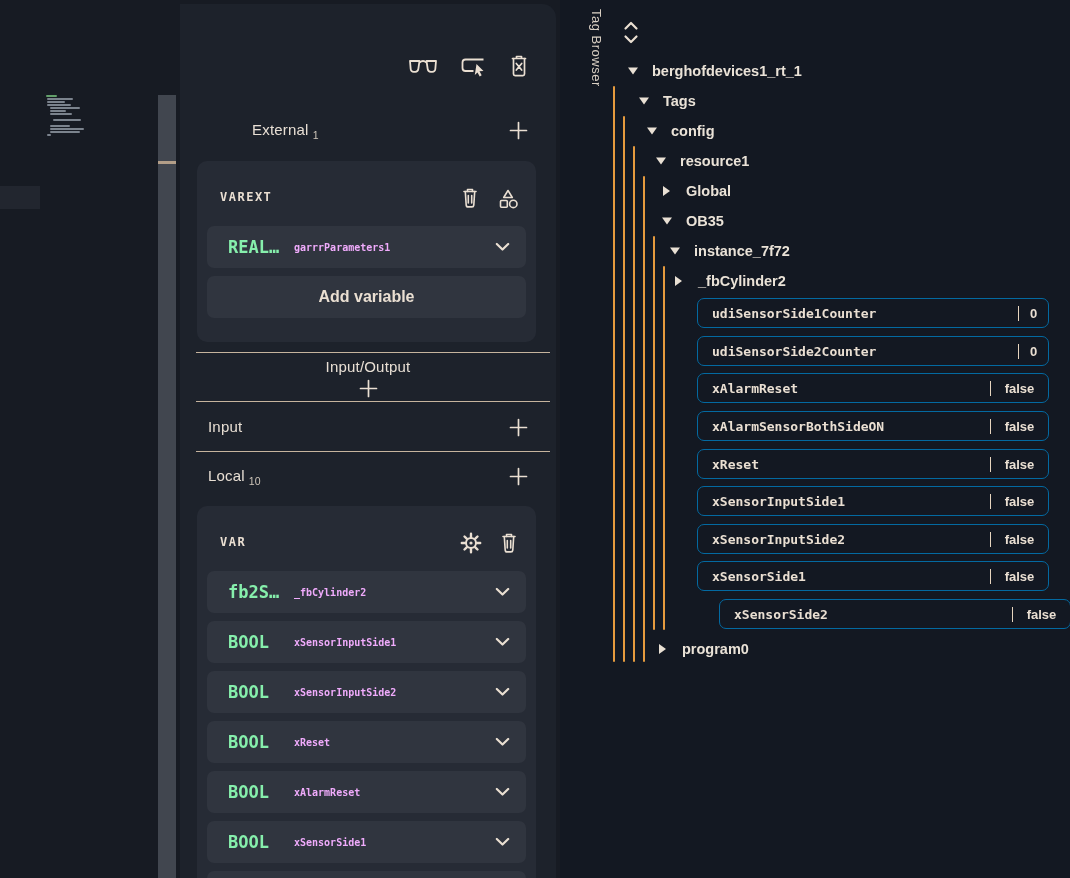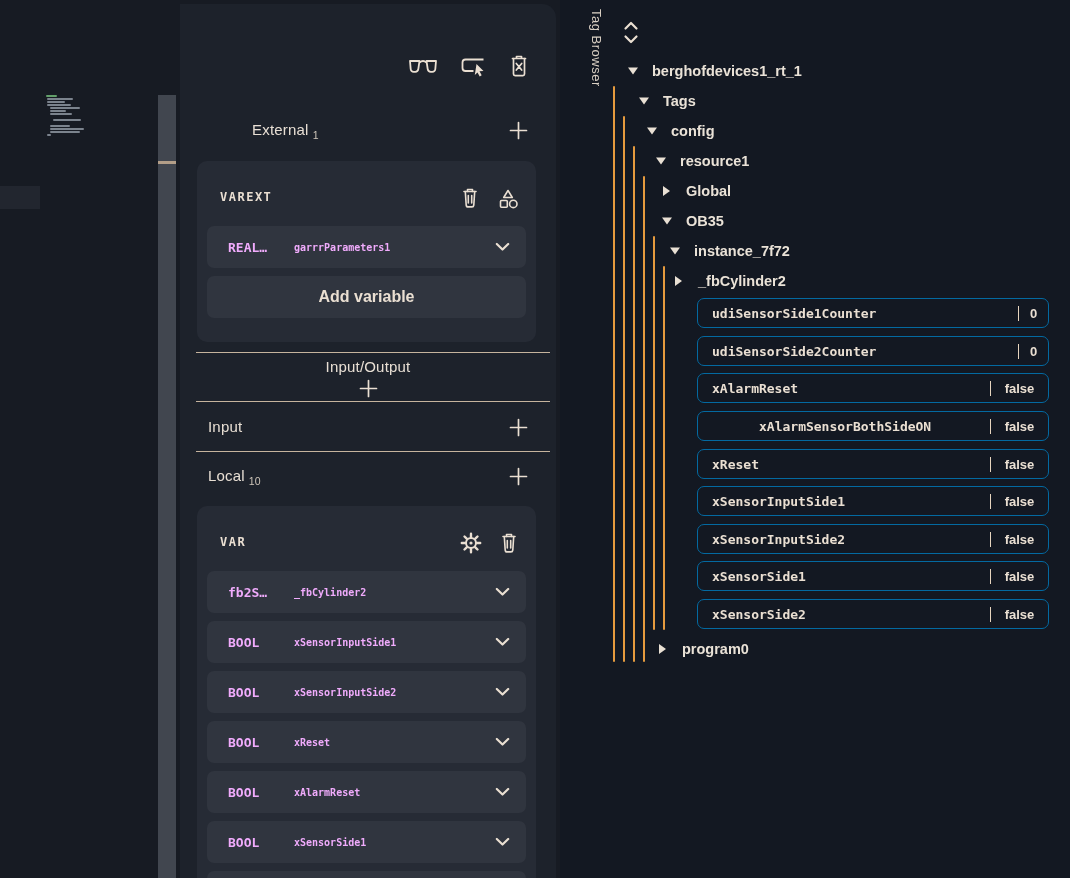--- a/index.html
+++ b/index.html
@@ -36,21 +36,21 @@
   #varext-card { top:157px; height:181px; }
   #var-card { top:502px; height:376px; border-radius:10px 10px 0 0; }
   .card-title { position:absolute; left:23px; top:29px; font-family:"DejaVu Sans Mono", monospace;
     font-size:12px; font-weight:700; letter-spacing:1.5px; color:#eadfd2; }
   .card-icons { position:absolute; right:17px; top:26px; display:flex; gap:17px; align-items:center; }
 
   .rows { position:absolute; left:10px; right:10px; top:65px; display:flex; flex-direction:column; gap:8px; }
   .var-row { height:42px; background:#30353f; border-radius:7px; position:relative;
     display:flex; align-items:center; flex:none; }
   .var-type { margin-left:21px; width:66px; font-family:"DejaVu Sans Mono", monospace;
-    font-size:13px; font-weight:700; color:#f0abfc; white-space:pre; }
+    font-size:17px; font-weight:700; color:#86efac; white-space:pre; }
   .var-name { font-family:"DejaVu Sans Mono", monospace; font-size:10px; font-weight:700;
     color:#f0abfc; white-space:pre; }
   .var-chevron { position:absolute; right:16px; top:50%; transform:translateY(-50%); }
   .add-btn { height:42px; background:#30353f; border-radius:7px; display:flex; align-items:center;
     justify-content:center; font-size:16px; font-weight:600; color:#eadfd2; cursor:pointer; flex:none; }
 
   
   #tag-panel { position:absolute; left:560px; top:0; width:510px; height:878px; background:#131822; }
   #tag-panel-label { position:absolute; left:29px; top:9px; writing-mode:vertical-rl;
     font-size:13px; letter-spacing:.5px; color:#d9cfc3; }
@@ -333,41 +333,41 @@
         <span class="value-cell num">0</span>
       </div>
       <div class="value-row" style="top: 336px;">
         <span class="value-name">udiSensorSide2Counter</span>
         <span class="value-cell num">0</span>
       </div>
       <div class="value-row" style="top: 373px;">
         <span class="value-name">xAlarmReset</span>
         <span class="value-cell bool">false</span>
       </div>
-      <div class="value-row" style="top: 411px; padding-left: 47px;">
+      <div class="value-row" style="top: 411px;">
         <span class="value-name">xAlarmSensorBothSideON</span>
         <span class="value-cell bool">false</span>
       </div>
       <div class="value-row" style="top: 449px;">
         <span class="value-name">xReset</span>
         <span class="value-cell bool">false</span>
       </div>
       <div class="value-row" style="top: 486px;">
         <span class="value-name">xSensorInputSide1</span>
         <span class="value-cell bool">false</span>
       </div>
       <div class="value-row" style="top: 524px;">
         <span class="value-name">xSensorInputSide2</span>
         <span class="value-cell bool">false</span>
       </div>
       <div class="value-row" style="top: 561px;">
         <span class="value-name">xSensorSide1</span>
         <span class="value-cell bool">false</span>
       </div>
-      <div class="value-row" style="top: 599px;">
+      <div class="value-row" style="top: 599px; margin-left: 22px;">
         <span class="value-name">xSensorSide2</span>
         <span class="value-cell bool">false</span>
       </div>
       <div class="tree-node" style="left: 96px; top: 634px;">
         <span class="tree-tri">
           <span class="tri-col"></span>
         </span>
         <span class="tree-label">program0</span>
       </div>
     </div>

